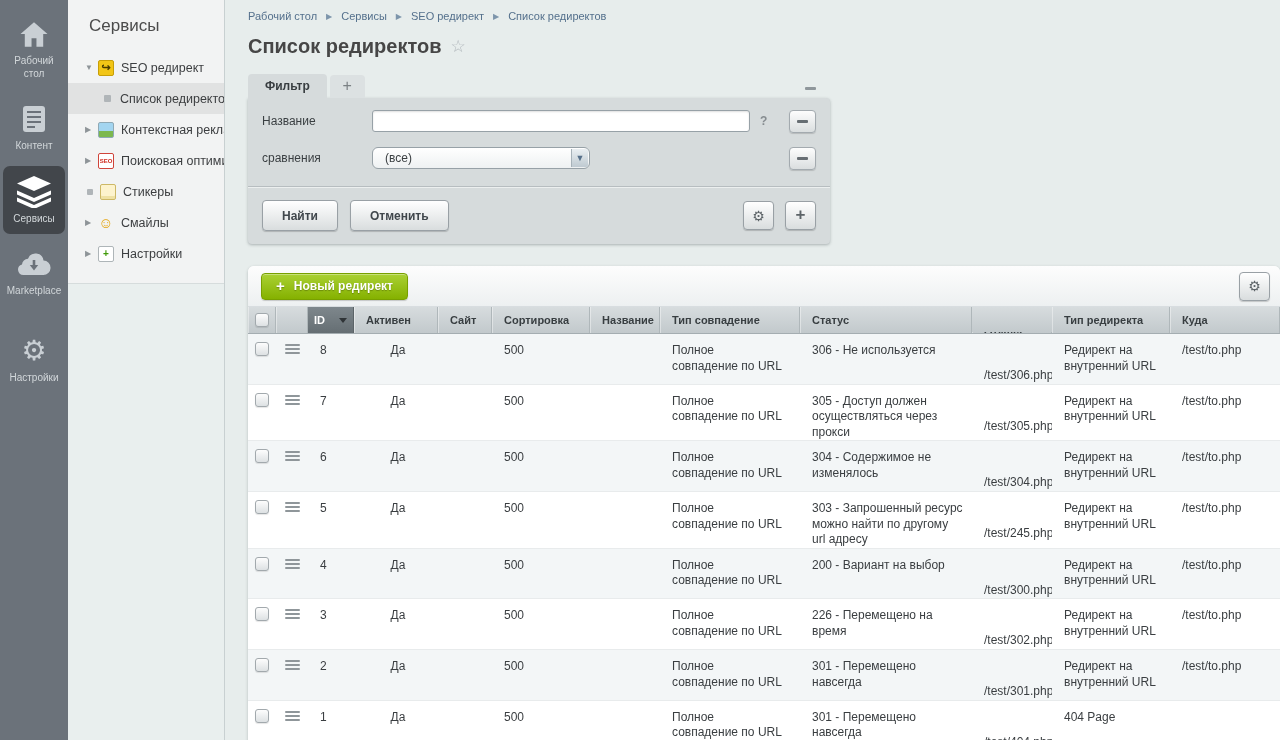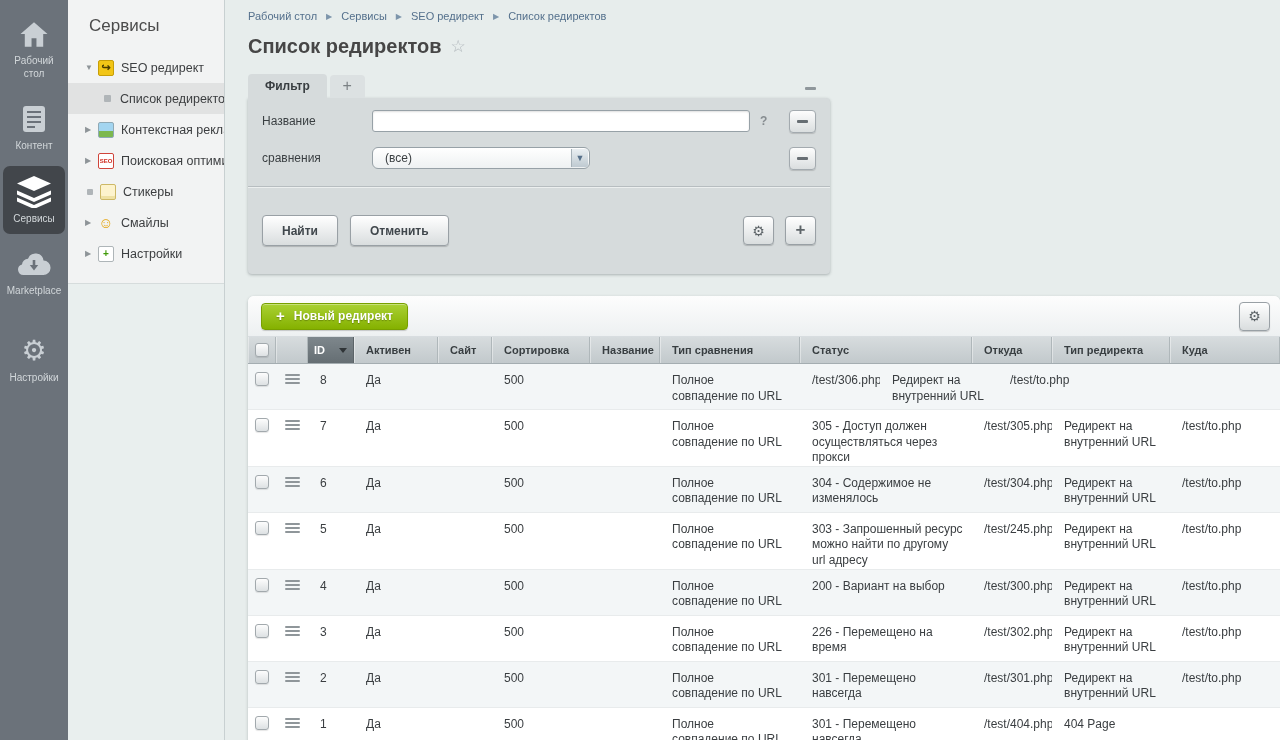--- a/index.html
+++ b/index.html
@@ -65,21 +65,21 @@
   .minus-btn { margin-left:auto; width:27px; height:23px; border:1px solid #a3aaaf; border-radius:4px;
                background:linear-gradient(#fdfdfd,#dadedf); box-shadow:0 1px 1px rgba(0,0,0,.15);
                display:flex; align-items:center; justify-content:center; cursor:pointer; }
   .minus-btn i { width:11px; height:3px; background:#676e73; border-radius:1px; }
   .fselect { width:218px; height:22px; border:1px solid #97a1a7; border-radius:6px; background:linear-gradient(#ffffff,#eef1f2);
              position:relative; display:flex; align-items:center; padding-left:12px; font-size:12px; color:#3a3f42; cursor:pointer; }
   .fselect .chev { position:absolute; right:1px; top:1px; bottom:1px; width:17px; border-left:1px solid #a7b2b9;
                    background:linear-gradient(#eaeff2,#bfcad1); border-radius:0 2px 2px 0;
                    display:flex; align-items:center; justify-content:center; font-size:9px; color:#53matt;
                    color:#56708a; }
-  .ffooter { border-top:1px solid #b7bdc0; box-shadow:inset 0 1px 0 rgba(255,255,255,.55); padding:28px 14px; display:flex; align-items:center; }
+  .ffooter { border-top:1px solid #b7bdc0; box-shadow:inset 0 1px 0 rgba(255,255,255,.55); padding:13px 14px; display:flex; align-items:center; }
   .btn { height:31px; padding:0 19px; background:linear-gradient(#ffffff,#d9ddde); border:1px solid #99a0a5; border-radius:4px;
          font-size:12px; font-weight:bold; color:#40474c; box-shadow:0 1px 1px rgba(0,0,0,.18); margin-right:12px; cursor:pointer;
          font-family:"Liberation Sans",sans-serif; }
   .iconbtns { margin-left:auto; display:flex; gap:11px; }
   .icon-btn { width:31px; height:29px; background:linear-gradient(#ffffff,#d9ddde); border:1px solid #99a0a5; border-radius:4px;
               box-shadow:0 1px 1px rgba(0,0,0,.18); display:flex; align-items:center; justify-content:center;
               color:#5d6468; cursor:pointer; }
   .icon-btn .g { font-size:14px; line-height:1; }
   .icon-btn .p { font-size:17px; font-weight:bold; line-height:1; margin-top:-2px; }
 
@@ -96,23 +96,23 @@
   .thead { display:flex; height:27px; background:linear-gradient(#d7dcde,#c2c9cc); border-bottom:1px solid #a4adb1;
            font-size:11px; font-weight:bold; color:#383e41; }
   .th { display:flex; align-items:center; padding-left:12px; border-right:1px solid #afb7ba;
         box-shadow:inset 1px 0 0 rgba(255,255,255,.4); cursor:pointer; overflow:hidden; white-space:nowrap; }
   .th.center { justify-content:center; padding-left:0; }
   .th.sorted { background:linear-gradient(#7e878c,#656e73); color:#fff; justify-content:center; padding-left:0; gap:14px;
                border-right-color:#5c6468; box-shadow:none; }
   .sort-arrow { width:0; height:0; border-left:4px solid transparent; border-right:4px solid transparent; border-top:5px solid #2f3437; }
 
   .c-sel{width:28px;flex:none;} .c-menu{width:32px;flex:none;} .c-id{width:46px;flex:none;}
-  .c-active{width:84px;flex:none;} .c-site{width:54px;flex:none;} .c-sort{width:98px;flex:none;}
+  .c-active{width:84px;flex:none;text-align:center;} .c-site{width:54px;flex:none;} .c-sort{width:98px;flex:none;}
   .c-name{width:70px;flex:none;} .c-match{width:140px;flex:none;} .c-status{width:172px;flex:none;}
-  .c-from{width:80px;flex:none;} .c-rtype{width:118px;flex:none;} .c-to{flex:1;}
+  .c-from{width:80px;flex:none;margin-top:25px;} .c-rtype{width:118px;flex:none;} .c-to{flex:1;}
 
   .trow { display:flex; min-height:46px; background:#fff; border-bottom:1px solid #e8ebec; font-size:12px; color:#3a3e41; cursor:pointer; }
   .trow:nth-child(odd) { background:#f3f6f7; }
   .td { padding:9px 8px 0 12px; line-height:1.3; overflow:hidden; }
   .td.c-sel { padding:8px 0 0; display:flex; justify-content:center; }
   .td.c-menu { padding:10px 0 0; display:flex; justify-content:center; }
   .td.c-match { white-space:pre-line; }
   .checkbox { width:14px; height:14px; border:1px solid #a2a9ad; border-radius:3px;
               background:linear-gradient(#fdfdfd,#dde1e3); box-shadow:0 1px 1px rgba(0,0,0,.1); cursor:pointer; flex:none; }
   .hamburger { width:15px; display:flex; flex-direction:column; gap:2px; cursor:pointer; }
@@ -301,21 +301,21 @@
           </div>
         <div class="th c-menu center"></div>
         <div class="th c-id sorted">
             <span>ID</span>
             <span class="sort-arrow"></span>
           </div>
         <div class="th c-active">Активен</div>
         <div class="th c-site">Сайт</div>
         <div class="th c-sort">Сортировка</div>
         <div class="th c-name">Название</div>
-        <div class="th c-match">Тип сравнения</div>
+        <div class="th c-match">Тип совпадение</div>
         <div class="th c-status">Статус</div>
         <div class="th c-from">Откуда</div>
         <div class="th c-rtype">Тип редиректа</div>
         <div class="th c-to">Куда</div>
       </div>
 
       <div>
           <div class="trow">
             <div class="td c-sel">
               <span class="checkbox"></span>
@@ -327,20 +327,21 @@
                 <i></i>
               </span>
             </div>
             <div class="td c-id">8</div>
             <div class="td c-active">Да</div>
             <div class="td c-site"></div>
             <div class="td c-sort">500</div>
             <div class="td c-name"></div>
             <div class="td c-match">Полное
 совпадение по URL</div>
+            <div class="td c-status">306 - Не используется</div>
             <div class="td c-from">/test/306.php</div>
             <div class="td c-rtype">Редирект на внутренний URL</div>
             <div class="td c-to">/test/to.php</div>
           </div>
           <div class="trow">
             <div class="td c-sel">
               <span class="checkbox"></span>
             </div>
             <div class="td c-menu">
               <span class="hamburger">

